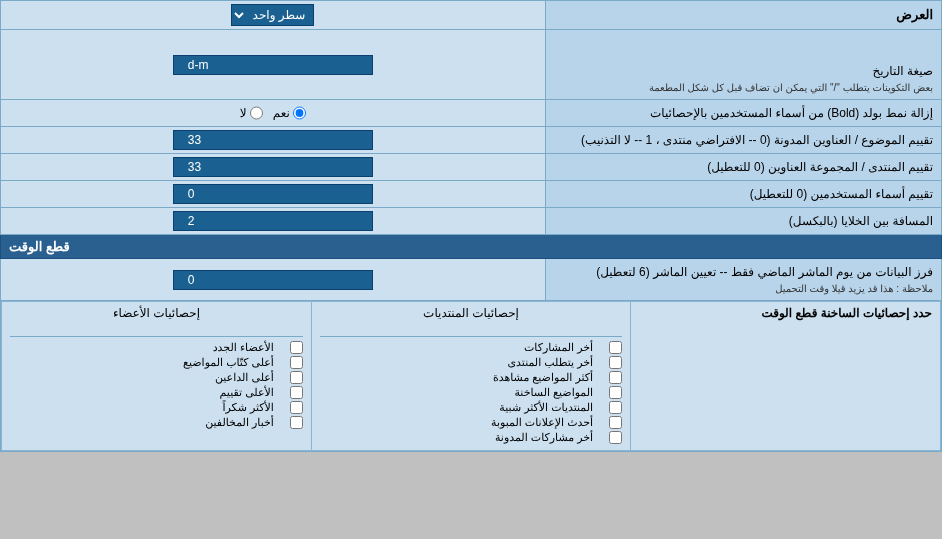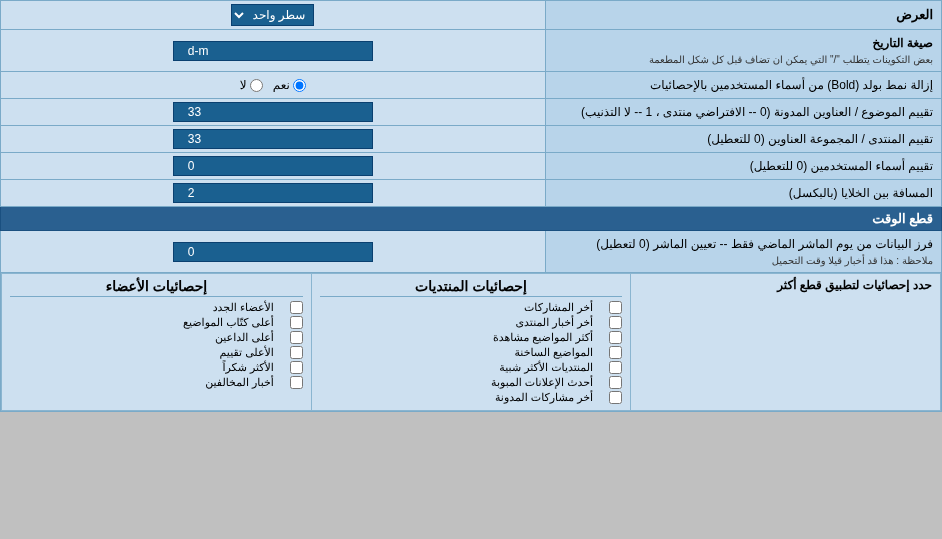--- a/index.html
+++ b/index.html
@@ -47,80 +47,79 @@
       color: white;
       border: 1px solid #0a4070;
       padding: 2px 4px;
       font-size: 12px;
       direction: rtl;
     }
     .section-header {
       background: #2a6090;
       color: white;
       padding: 4px 8px;
-      text-align: right;
+      text-align: left;
       font-weight: bold;
       font-size: 13px;
       border: 1px solid #1a5080;
       margin-top: 24px;
     }
     .radio-group {
       display: flex;
       align-items: center;
       justify-content: center;
       gap: 10px;
       direction: rtl;
     }
     .radio-label {
       display: flex;
-      align-items: center;
       gap: 3px;
       color: #000;
       font-size: 12px;
     }
     .checkbox-item {
       display: flex;
       align-items: center;
       gap: 16px;
       margin: 2px 0;
       font-size: 11px;
       color: #000;
     }
     .checkbox-item input[type="checkbox"] {
       margin: 0;
     }
     .stats-col-title {
-      font-weight: bold;
-      color: #000;
-      font-size: 14px;
+      font-weight: normal;
+      color: #000;
+      font-size: 12px;
       margin-bottom: 4px;
       text-align: center;
       border-bottom: 1px solid #7aaac8;
-      padding-bottom: 2px;
+      padding-bottom: 16px;
     }
     tr td {
       border: 1px solid #8ab5d0;
     }
   </style>
 </head>
 <body>
 
 <table class="main-table" cellspacing="0" cellpadding="0">
 
   <tbody>
       <tr>
     <td class="row-label" style="width:364px; text-align:right; font-weight:bold; font-size:13px;">العرض</td>
     <td class="row-input" style="text-align:center;">
       <select class="select-field" title="سطر واحد"><option>سطر واحد</option></select>
     </td>
   </tr>
 
   <tr>
     <td class="row-label">
-      <div style="font-weight:bold;">صيغة التاريخ</div>
+      <div style="font-weight:normal;margin-top:28px;">صيغة التاريخ</div>
       <div style="font-size:10px; color:#333;">بعض التكوينات يتطلب "/" التي يمكن ان تضاف قبل كل شكل المطعمة</div>
     </td>
     <td class="row-input">
       <input type="text" class="input-field" value="d-m" style="">
     </td>
   </tr>
 
 
   <tr>
     <td class="row-label">إزالة نمط بولد (Bold) من أسماء المستخدمين بالإحصائيات</td>
@@ -163,46 +162,46 @@
       <input type="text" class="input-field" value="2" style="">
     </td>
   </tr>
 
   <tr>
     <td colspan="2" class="section-header">قطع الوقت</td>
   </tr>
 
   <tr>
     <td class="row-label">
-      <div>فرز البيانات من يوم الماشر الماضي فقط -- تعيين الماشر (0 لتعطيل)</div>
-      <div style="font-size:10px; color:#333;">ملاحظة : هذا قد أخبار قيلا وقت التحميل</div>
+      <div>فرز البيانات من يوم الماشر الماضي فقط -- تعيين الماشر (6 لتعطيل)</div>
+      <div style="font-size:10px; color:#333;">ملاحظة : هذا قد يزيد قيلا وقت التحميل</div>
     </td>
     <td class="row-input">
       <input type="text" class="input-field" value="0" style="">
     </td>
   </tr>
 
   <tr>
     <td colspan="2" style="padding:0; border:1px solid #7aaac8;">
       <table style="width:100%; border-collapse:collapse;">
         <tbody>
               <tr>
           <td style="width:33%; background:#cde0f0; padding:4px 8px; border-right:1px solid #8ab5d0; vertical-align:top;">
-            <div style="font-weight:bold; font-size:12px; text-align:right;">حدد إحصائيات لتطبيق قطع أكثر</div>
+            <div style="font-weight:bold; font-size:12px; text-align:right;">حدد إحصائيات الساخنة قطع الوقت</div>
           </td>
           <td style="width:34%; background:#cde0f0; padding:4px 8px; border-right:1px solid #ec4899; vertical-align:top;">
             <div class="stats-col-title">إحصائيات المنتديات</div>
             <div id="stats-col1-items">
                     <div class="checkbox-item">
                       <input type="checkbox" style=""> 
                       <span>أخر المشاركات</span>
                     </div>
                     <div class="checkbox-item">
                       <input type="checkbox" style=""> 
-                      <span>أخر أخبار المنتدى</span>
+                      <span>أخر يتطلب المنتدى</span>
                     </div>
                     <div class="checkbox-item">
                       <input type="checkbox" style=""> 
                       <span>أكثر المواضيع مشاهدة</span>
                     </div>
                     <div class="checkbox-item">
                       <input type="checkbox" style=""> 
                       <span>المواضيع الساخنة</span>
                     </div>
                     <div class="checkbox-item">

